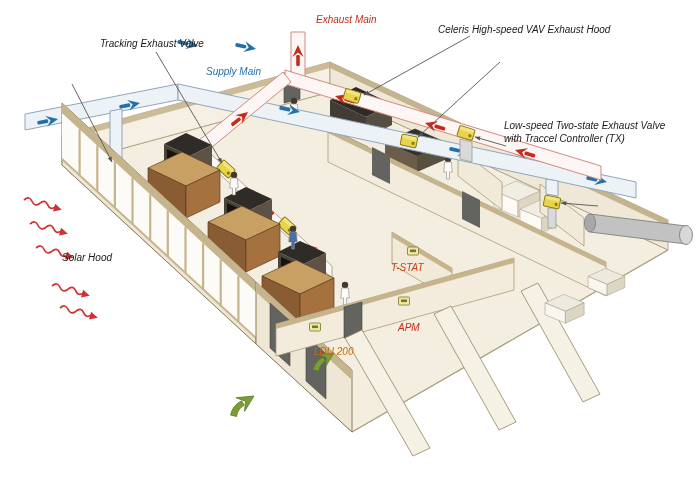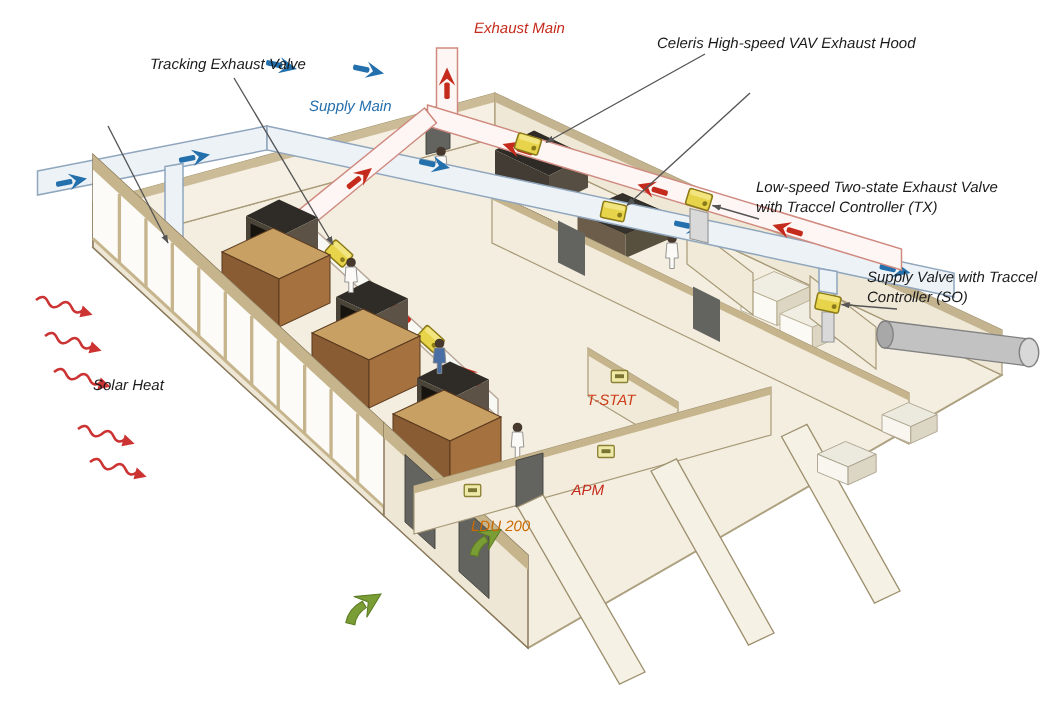--- a/index.html
+++ b/index.html
@@ -213,20 +213,18 @@
     <path d="M598,206 L561,203" marker-end="url(#mk)"></path>
   </g>
 </svg>
 
 <div class="lbl" style="left: 100px; top: 38px; color: rgb(26, 26, 26);">Tracking Exhaust Valve</div>
 <div class="lbl" style="left: 206px; top: 26px; color: rgb(36, 112, 173); margin-top: 40px;">Supply Main</div>
 <div class="lbl" style="left: 316px; top: 14px; color: rgb(196, 43, 28);">Exhaust Main</div>
 <div class="lbl" style="left: 398px; top: 24px; color: rgb(26, 26, 26); margin-left: 40px;">Celeris High-speed VAV Exhaust Hood</div>
 <div class="lbl" style="left: 504px; top: 120px; color: rgb(26, 26, 26);">Low-speed Two-state Exhaust Valve
 with Traccel Controller (TX)</div>
-<div class="lbl" style="left: 578px; top: 180px; color: rgb(26, 26, 26);">Supply Valve with Traccel
-Controller (SO)</div>
-<div class="lbl" style="left: 62px; top: 252px; color: rgb(26, 26, 26);">Solar Heat</div>
+<div class="lbl" style="left: 62px; top: 252px; color: rgb(26, 26, 26);">Solar Hood</div>
 <div class="lbl" style="left: 391px; top: 262px; color: rgb(204, 61, 26);">T-STAT</div>
 <div class="lbl" style="left: 314px; top: 346px; color: rgb(204, 106, 0);">LDU 200</div>
-<div class="lbl" style="left: 381px; top: 322px; color: rgb(196, 43, 28);">APM</div>
+<div class="lbl" style="left: 398px; top: 322px; color: rgb(196, 43, 28);">APM</div>
 
 </div>
 
 </body></html>

